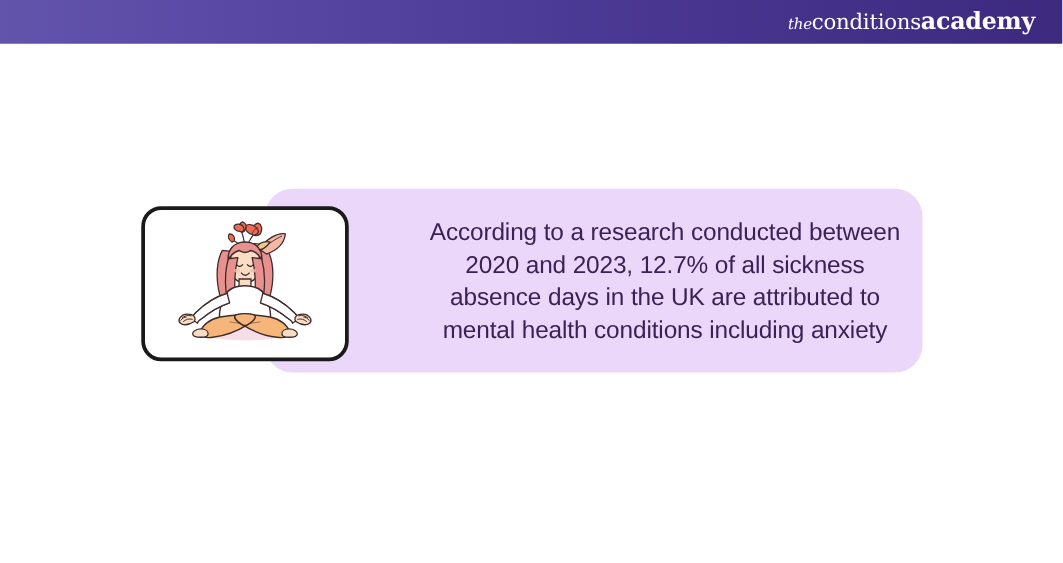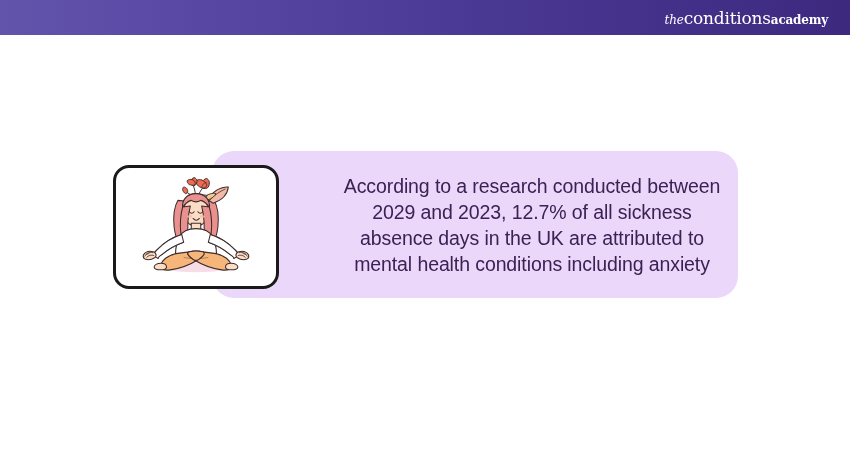--- a/index.html
+++ b/index.html
@@ -38,21 +38,21 @@
   .brand-the {
     font-style: italic;
     font-size: 12px;
     font-weight: 400;
   }
   .brand-knowledge {
     font-size: 17px;
     font-weight: 400;
   }
   .brand-academy {
-    font-size: 12px;
+    font-size: 19px;
     font-weight: 700;
     margin-top: 30px;
   }
 
   
   .callout {
     position: absolute;
     left: 212px;
     top: 151px;
     width: 526px;
@@ -102,21 +102,21 @@
 </head>
 <body>
 
 <div class="header">
   <div class="brand">
     <span class="brand-the">the</span><span class="brand-knowledge">conditions</span><span class="brand-academy">academy</span>
   </div>
 </div>
 
 <div class="callout">
-  <div class="callout-text">According to a research conducted between 2029 and 2023, 12.7% of all sickness absence days in the UK are attributed to mental health conditions including anxiety</div>
+  <div class="callout-text">According to a research conducted between 2020 and 2023, 12.7% of all sickness absence days in the UK are attributed to mental health conditions including anxiety</div>
 </div>
 
 <div class="illustration-card">
   <svg viewBox="0 0 166 124" xmlns="http://www.w3.org/2000/svg">
 
     <ellipse cx="83" cy="103" rx="38" ry="6.5" fill="#f6dde6"></ellipse>
 
     <path d="M64 34 C60 41 59 52 60 62 C61 70 63 76 65 80 L73 80
              C70 72 69 62 69.5 54 C70 46 71 40 73 35 Z" fill="#e8918e" stroke="#3f2c2c" stroke-width="1.1" stroke-linejoin="round"></path>
     <path d="M102 34 C106 41 107 52 106 62 C105 70 103 76 101 80 L93 80

